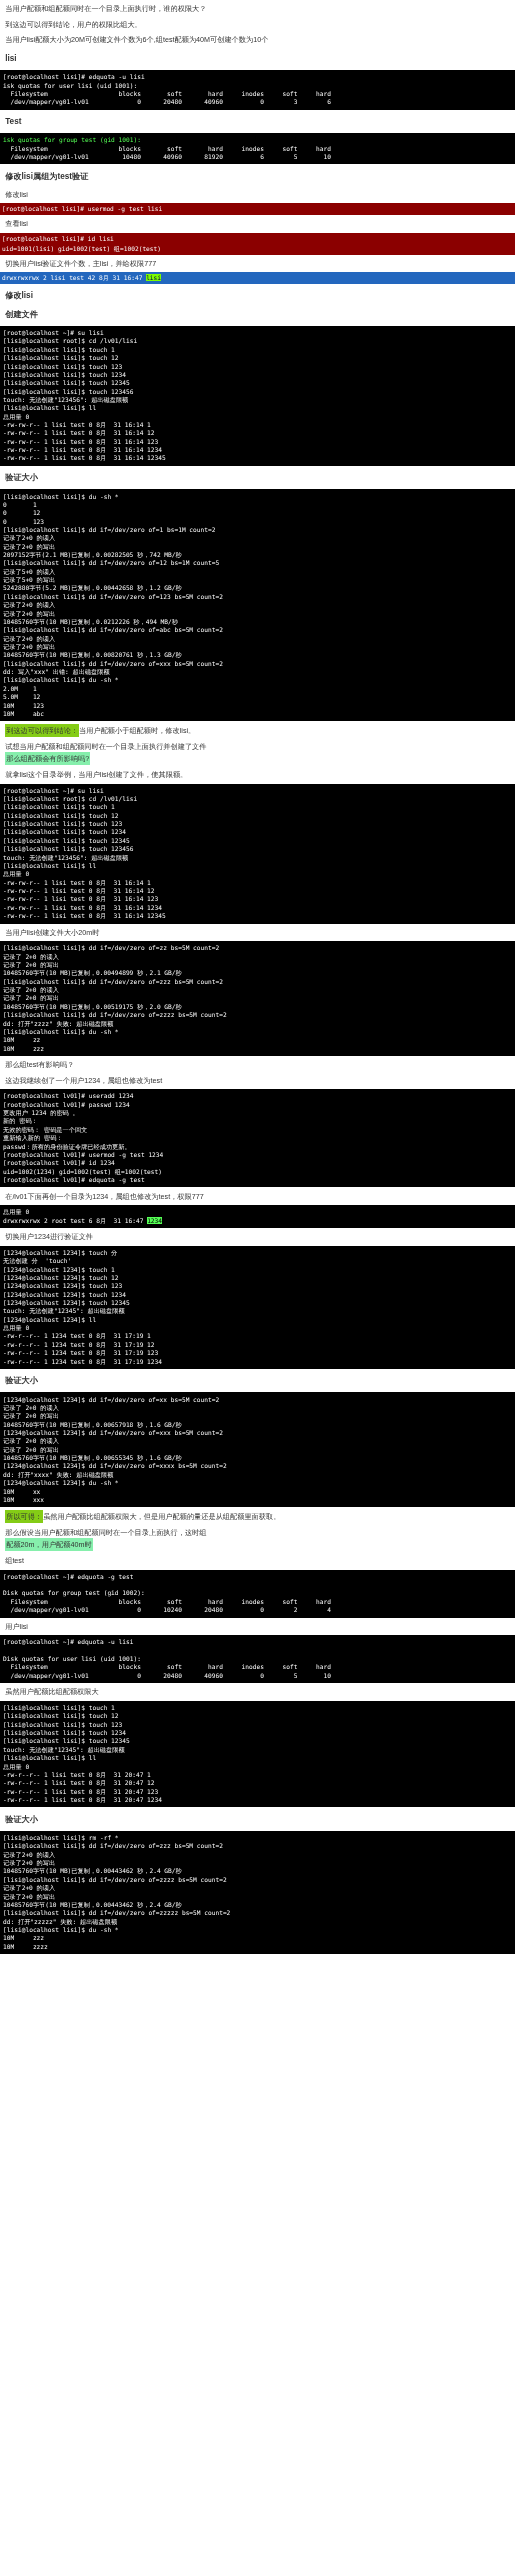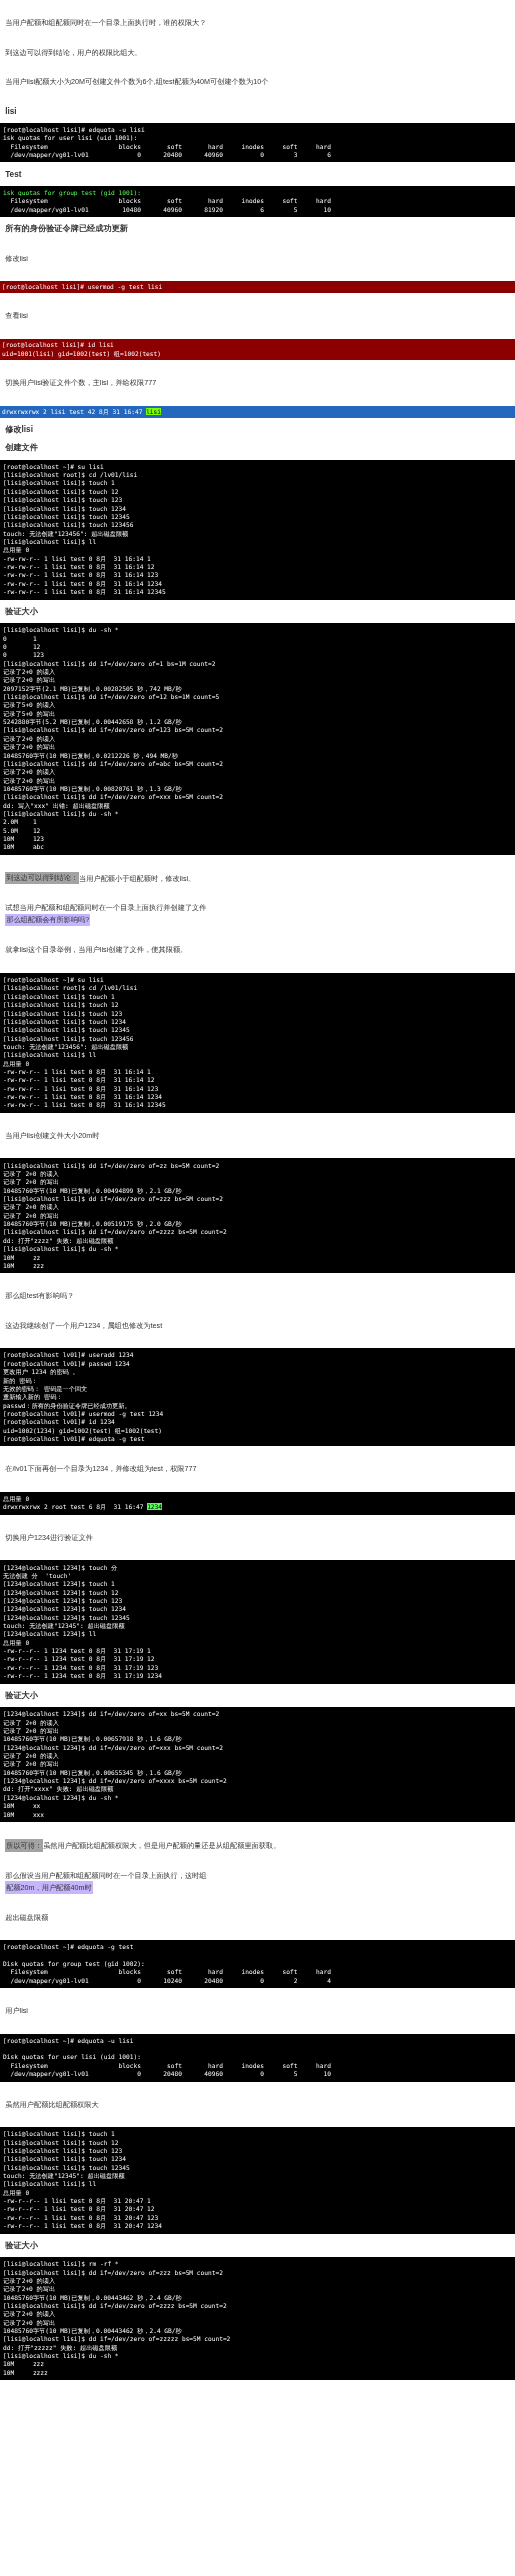--- a/index.html
+++ b/index.html
@@ -1,21 +1,21 @@
 <!DOCTYPE html>
 <html style="font-size:8.2px"><head>
 <meta charset="utf-8">
 <style>
 *{margin:0;padding:0;box-sizing:border-box}
 body{font-family:"Microsoft YaHei",Arial,sans-serif;background:#fff;width:516px;font-size:7.2px;color:#333;line-height:1.6}
 .heading{font-size:8.2px;font-weight:bold;margin:5.2px 0;padding:0 5.2px}
-.txt{padding:1px 5.2px;margin:16px 0}
+.txt{padding:1px 5.2px;margin:2px 0}
 .hl{display:inline-block;padding:0.5px 1px}
-.hl-green{background:#a3a3a3}
-.hl-yellow{background:#c4b5fd}
+.hl-green{background:#84cc16}
+.hl-yellow{background:#86efac}
 .terminal{background:#000;color:#fff;font-family:"Consolas",monospace;font-size:6.2px;padding:3.1px;margin:2.1px 0;white-space:pre;line-height:1.35;overflow:hidden}
 .terminal .green{color:#55ff55}
 .terminal .grnbg{background:#55ff55;color:#000}
 .dark-red-line{background:#8b0000;color:#fff;font-family:monospace;font-size:6.2px;padding:1px 2.1px}
 .blue-line{background:#2367be;color:#fff;font-family:monospace;font-size:6.2px;padding:1px 2.1px}
 </style>
 </head>
 <body>
 
 <div class="txt">当用户配额和组配额同时在一个目录上面执行时，谁的权限大？</div>
@@ -26,21 +26,21 @@
 <div class="terminal">[root@localhost lisi]# edquota -u lisi
 isk quotas for user lisi (uid 1001):
   Filesystem                   blocks       soft       hard     inodes     soft     hard
   /dev/mapper/vg01-lv01             0      20480      40960          0        3        6</div>
 
 <div class="heading">Test</div>
 <div class="terminal"><span class="green">isk quotas for group test (gid 1001):</span>
   Filesystem                   blocks       soft       hard     inodes     soft     hard
   /dev/mapper/vg01-lv01         10480      40960      81920          6        5       10</div>
 
-<div class="heading">所有的身份验证令牌已经成功更新</div>
+<div class="heading">修改lisi属组为test验证</div>
 <div class="txt">修改lisi</div>
 <div class="dark-red-line">[root@localhost lisi]# usermod -g test lisi</div>
 <div class="txt">查看lisi</div>
 <div class="dark-red-line" style="white-space:pre">[root@localhost lisi]# id lisi
 uid=1001(lisi) gid=1002(test) 组=1002(test)</div>
 
 <div class="txt">切换用户lisi验证文件个数，主lisi，并给权限777</div>
 <div class="blue-line"><span>drwxrwxrwx 2 lisi test 42 8月  31 16:47 </span><span style="background:#7cfc00;color:#004">lisi</span></div>
 
 <div class="heading">修改lisi</div>
@@ -134,21 +134,21 @@
 更改用户 1234 的密码 。
 新的 密码：
 无效的密码： 密码是一个回文
 重新输入新的 密码：
 passwd：所有的身份验证令牌已经成功更新。
 [root@localhost lv01]# usermod -g test 1234
 [root@localhost lv01]# id 1234
 uid=1002(1234) gid=1002(test) 组=1002(test)
 [root@localhost lv01]# edquota -g test</div>
 
-<div class="txt">在/lv01下面再创一个目录为1234，并修改组为test，权限777</div>
+<div class="txt">在/lv01下面再创一个目录为1234，属组也修改为test，权限777</div>
 <div class="terminal"><span>总用量 0</span>
 <span>drwxrwxrwx 2 root test 6 8月  31 16:47 </span><span class="grnbg">1234</span></div>
 
 <div class="txt">切换用户1234进行验证文件</div>
 <div class="terminal">[1234@localhost 1234]$ touch 分
 无法创建 分  'touch'
 [1234@localhost 1234]$ touch 1
 [1234@localhost 1234]$ touch 12
 [1234@localhost 1234]$ touch 123
 [1234@localhost 1234]$ touch 1234
@@ -173,21 +173,21 @@
 [1234@localhost 1234]$ dd if=/dev/zero of=xxxx bs=5M count=2
 dd: 打开"xxxx" 失败: 超出磁盘限额
 [1234@localhost 1234]$ du -sh *
 10M     xx
 10M     xxx</div>
 
 <div class="txt"><span class="hl hl-green">所以可得：</span><span>虽然用户配额比组配额权限大，但是用户配额的量还是从组配额里面获取。</span></div>
 
 <div class="txt"><span>那么假设当用户配额和组配额同时在一个目录上面执行，这时组</span><br><span class="hl hl-yellow">配额20m，用户配额40m时</span></div>
 
-<div class="txt">超出磁盘限额</div>
+<div class="txt">组test</div>
 <div class="terminal">[root@localhost ~]# edquota -g test
 
 Disk quotas for group test (gid 1002):
   Filesystem                   blocks       soft       hard     inodes     soft     hard
   /dev/mapper/vg01-lv01             0      10240      20480          0        2        4</div>
 
 <div class="txt">用户lisi</div>
 <div class="terminal">[root@localhost ~]# edquota -u lisi
 
 Disk quotas for user lisi (uid 1001):

